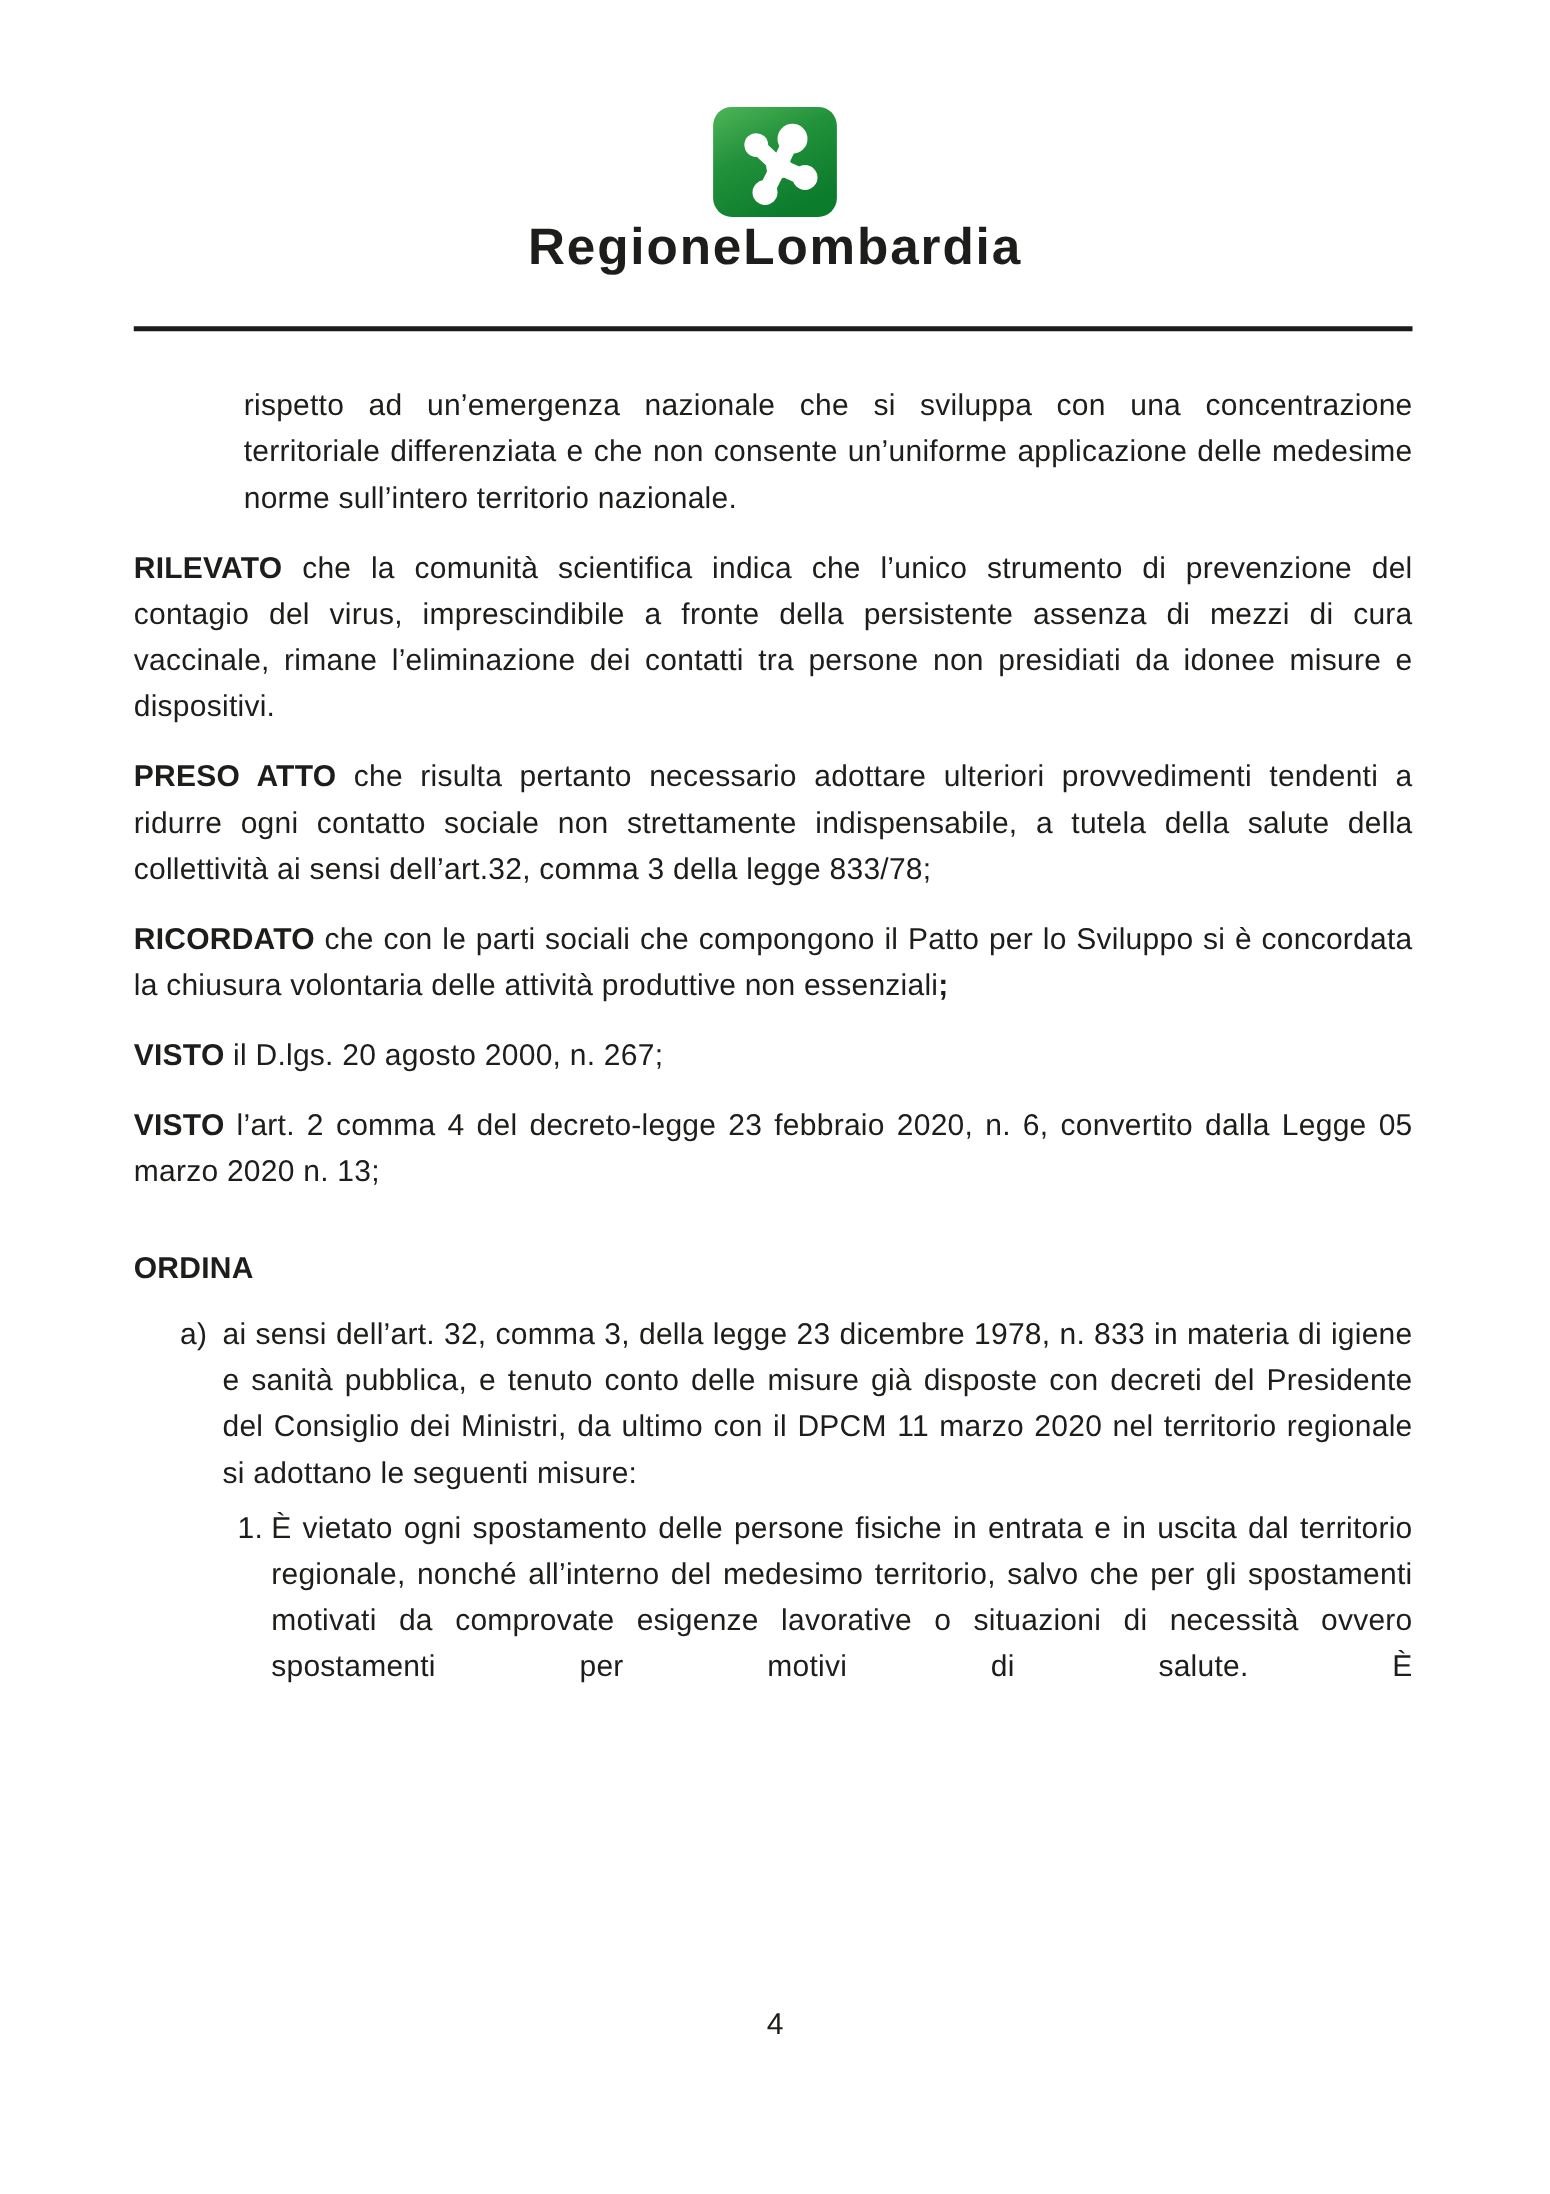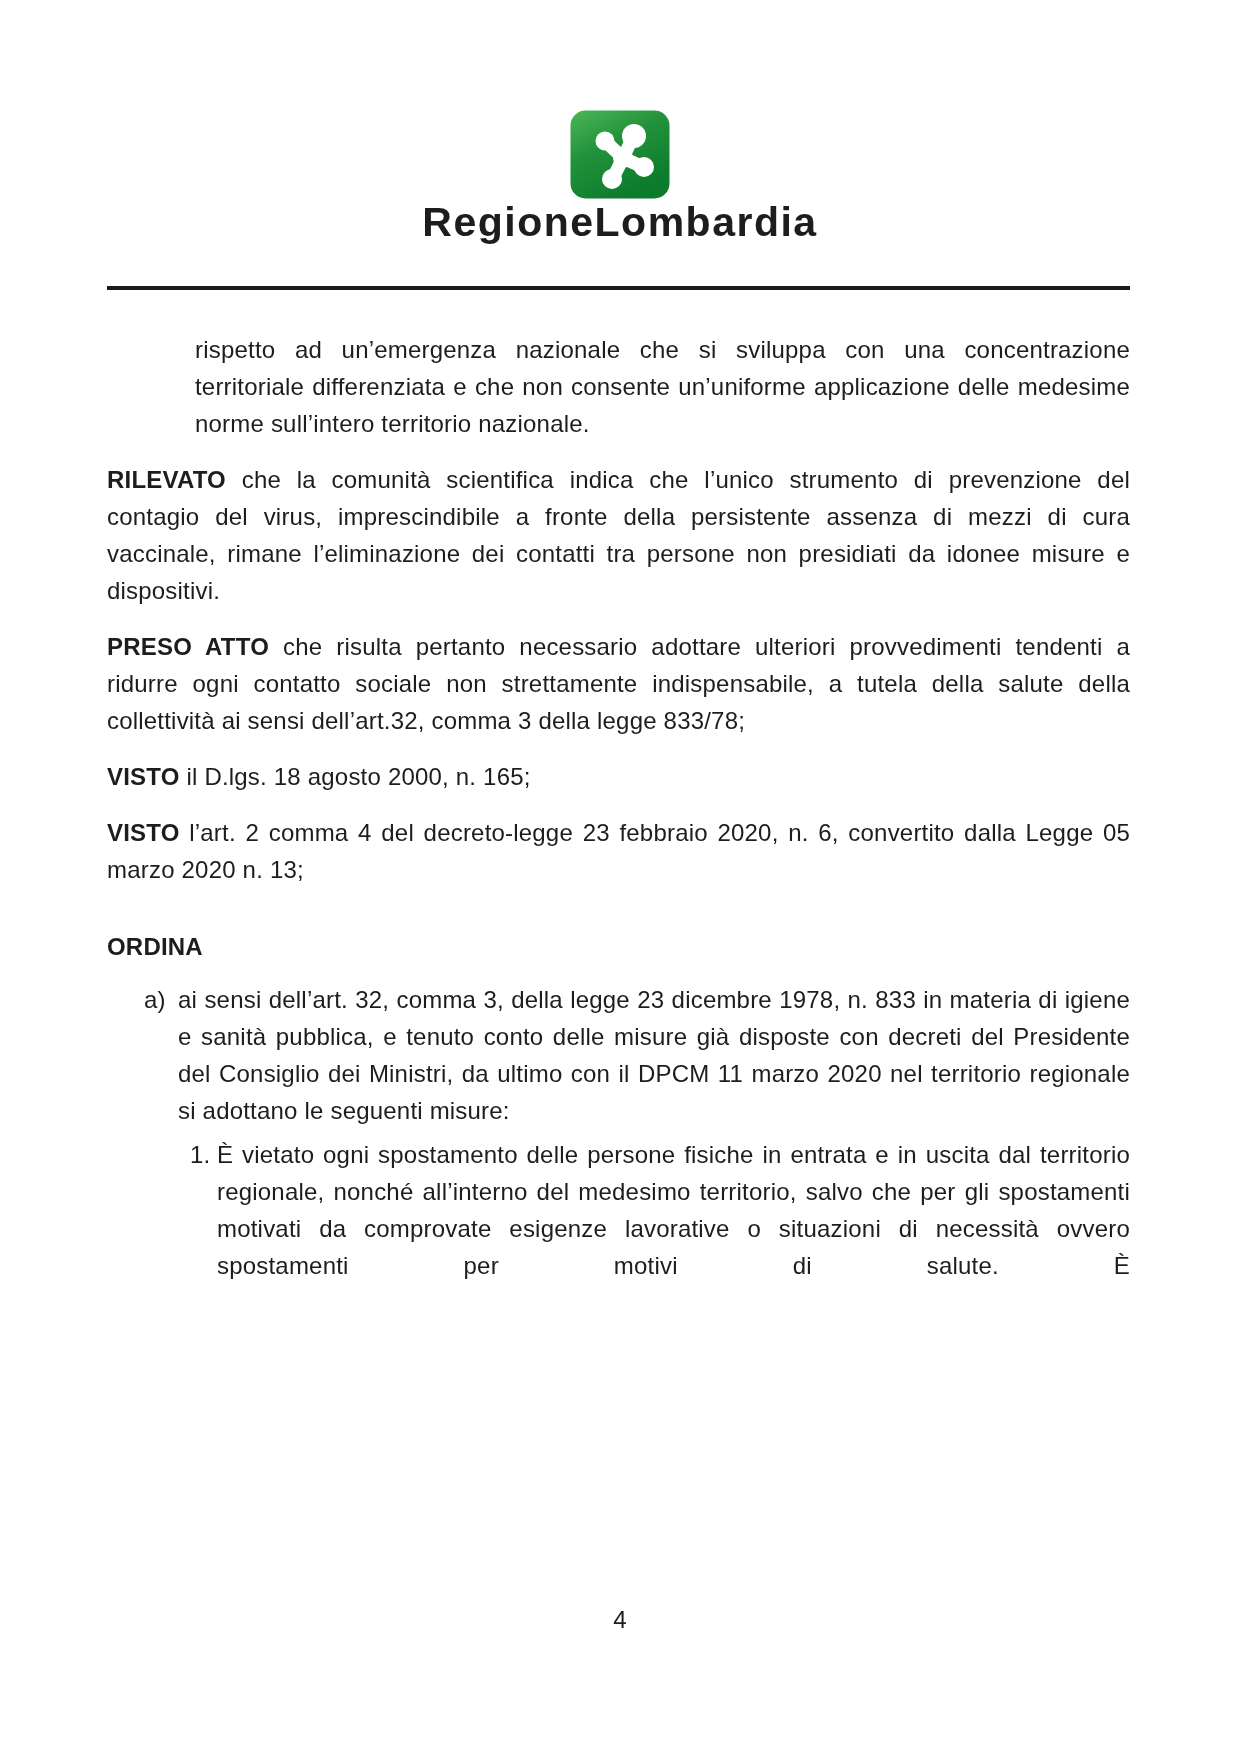--- a/index.html
+++ b/index.html
@@ -3,21 +3,21 @@
 <meta charset="utf-8">
 <style>
   html,body { margin:0; padding:0; background:#ffffff; }
   .page {
     position:relative; width:1240px; height:1755px; margin:0 auto;
     background:#ffffff; overflow:hidden;
     font-family:"Liberation Sans", sans-serif;
     color:#1d1d1b;
   }
   
-  .header { padding-top:110px; text-align:center; }
+  .header { padding-top:85px; text-align:center; }
   .logo-badge { display:block; margin:0 auto; width:100px; height:89px; }
   .brand {
     font-size:41px; line-height:47px; font-weight:700; letter-spacing:1.5px;
     color:#1d1d1b; white-space:nowrap;
   }
   .rule { height:0; border-top:4px solid #1b1b1b; margin:40px 110px 0 107px; }
   
   .content {
     margin:41px 110px 0 107px;
     font-size:24px; line-height:37px;
@@ -81,22 +81,23 @@
 
   <main class="content">
 
     <p class="para indent"><span>rispetto ad un’emergenza nazionale che si sviluppa con una concentrazione territoriale differenziata e che non consente un’uniforme applicazione delle medesime norme sull’intero territorio nazionale.</span></p>
 
     <p class="para"><b class="lead">RILEVATO</b><span> che la comunità scientifica indica che l’unico strumento di prevenzione del contagio del virus, imprescindibile a fronte della persistente assenza di mezzi di cura vaccinale, rimane l’eliminazione dei contatti tra persone non presidiati da idonee misure e dispositivi.</span></p>
 
 
     <p class="para"><b class="lead">PRESO ATTO</b><span> che risulta pertanto necessario adottare ulteriori provvedimenti tendenti a ridurre ogni contatto sociale non strettamente indispensabile, a tutela della salute della collettività ai sensi dell’art.32, comma 3 della legge 833/78;</span></p>
 
+    <p class="para"><b class="lead">RICORDATO</b><span> che con le parti sociali che compongono il Patto per lo Sviluppo si è concordata la chiusura volontaria delle attività produttive non essenziali</span><b class="tail">;</b></p>
 
-    <p class="para"><b class="lead">VISTO</b><span> il D.lgs. 18 agosto 2000, n. 165;</span></p>
+    <p class="para"><b class="lead">VISTO</b><span> il D.lgs. 20 agosto 2000, n. 267;</span></p>
 
 
     <p class="para"><b class="lead">VISTO</b><span> l’art. 2 comma 4 del decreto-legge 23 febbraio 2020, n. 6, convertito dalla Legge 05 marzo 2020 n. 13;</span></p>
 
     <h2 class="ordina">ORDINA</h2>
 
     <div class="li li-a">
       <span class="marker">a)</span>
       <div class="li-text">ai sensi dell’art. 32, comma 3, della legge 23 dicembre 1978, n. 833 in materia di igiene e sanità pubblica, e tenuto conto delle misure già disposte con decreti del Presidente del Consiglio dei Ministri, da ultimo con il DPCM 11 marzo 2020 nel territorio regionale si adottano le seguenti misure:</div>
     </div>

